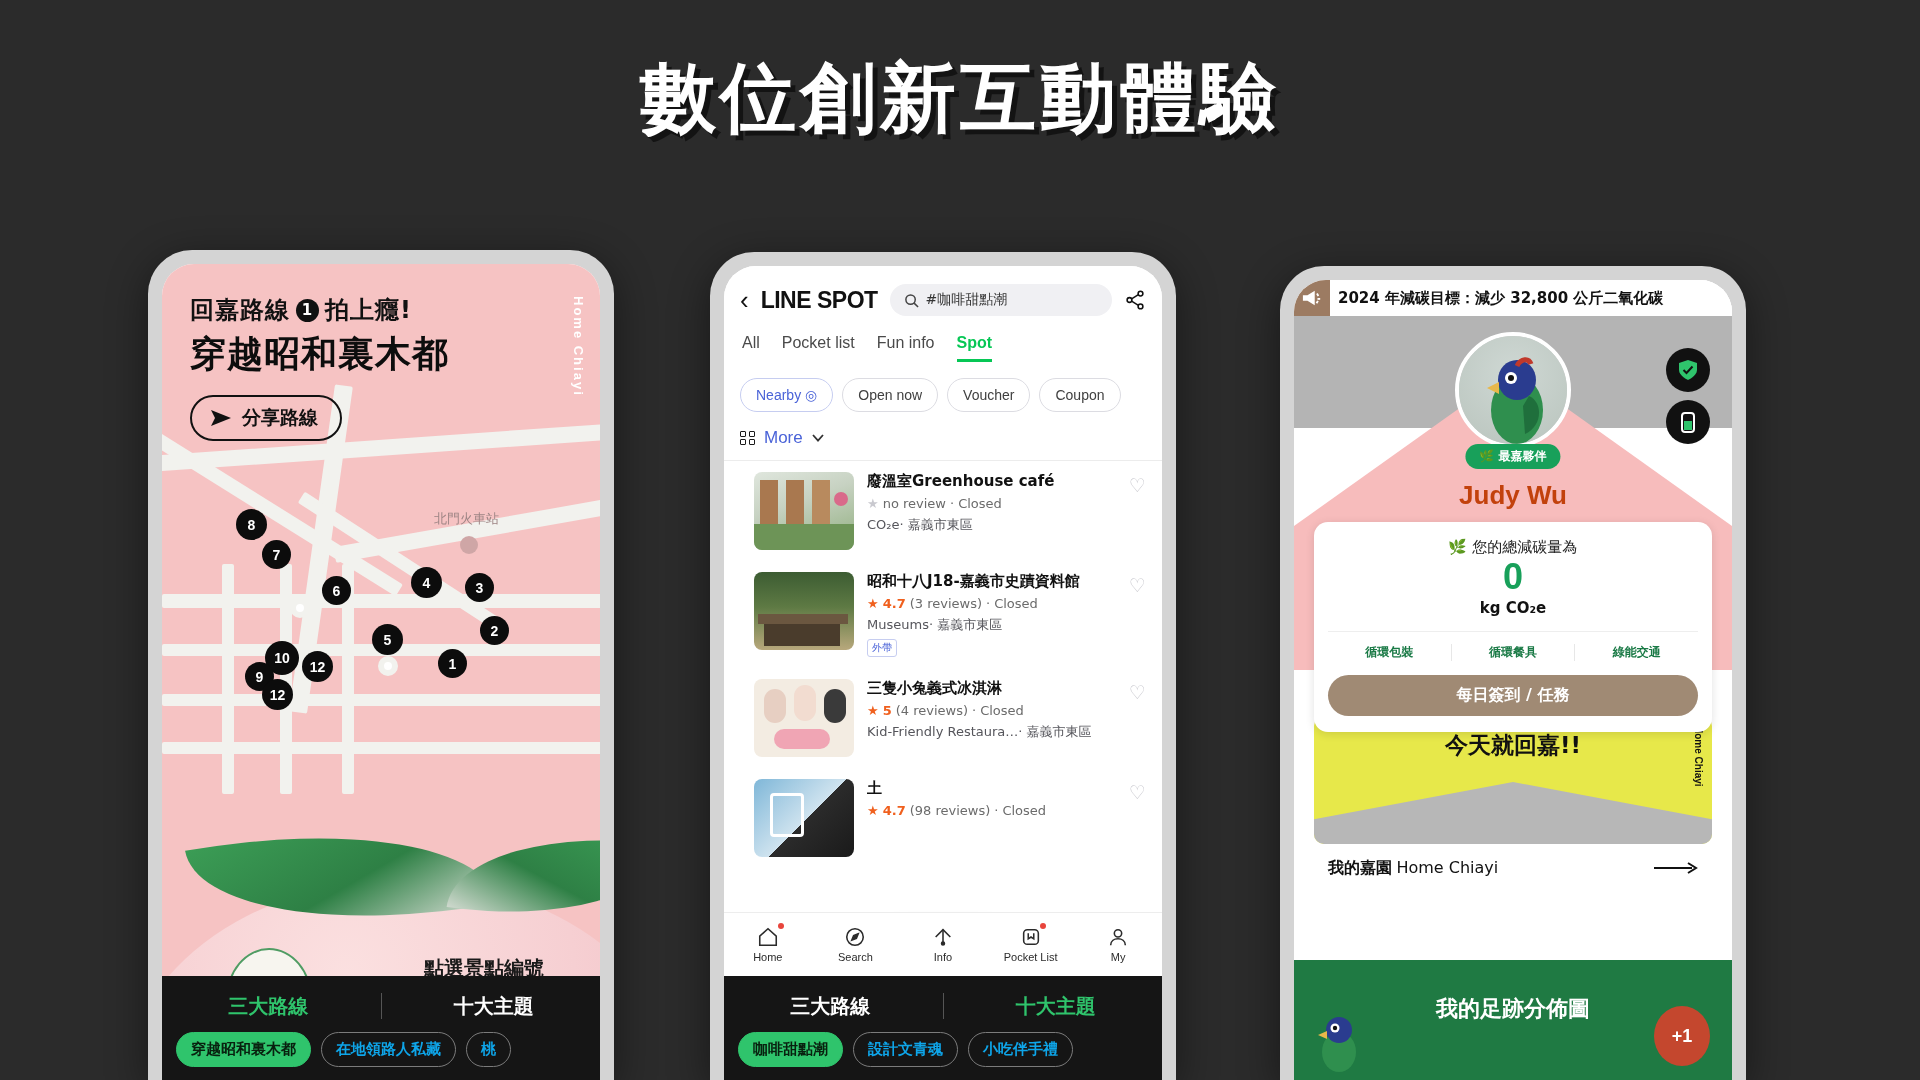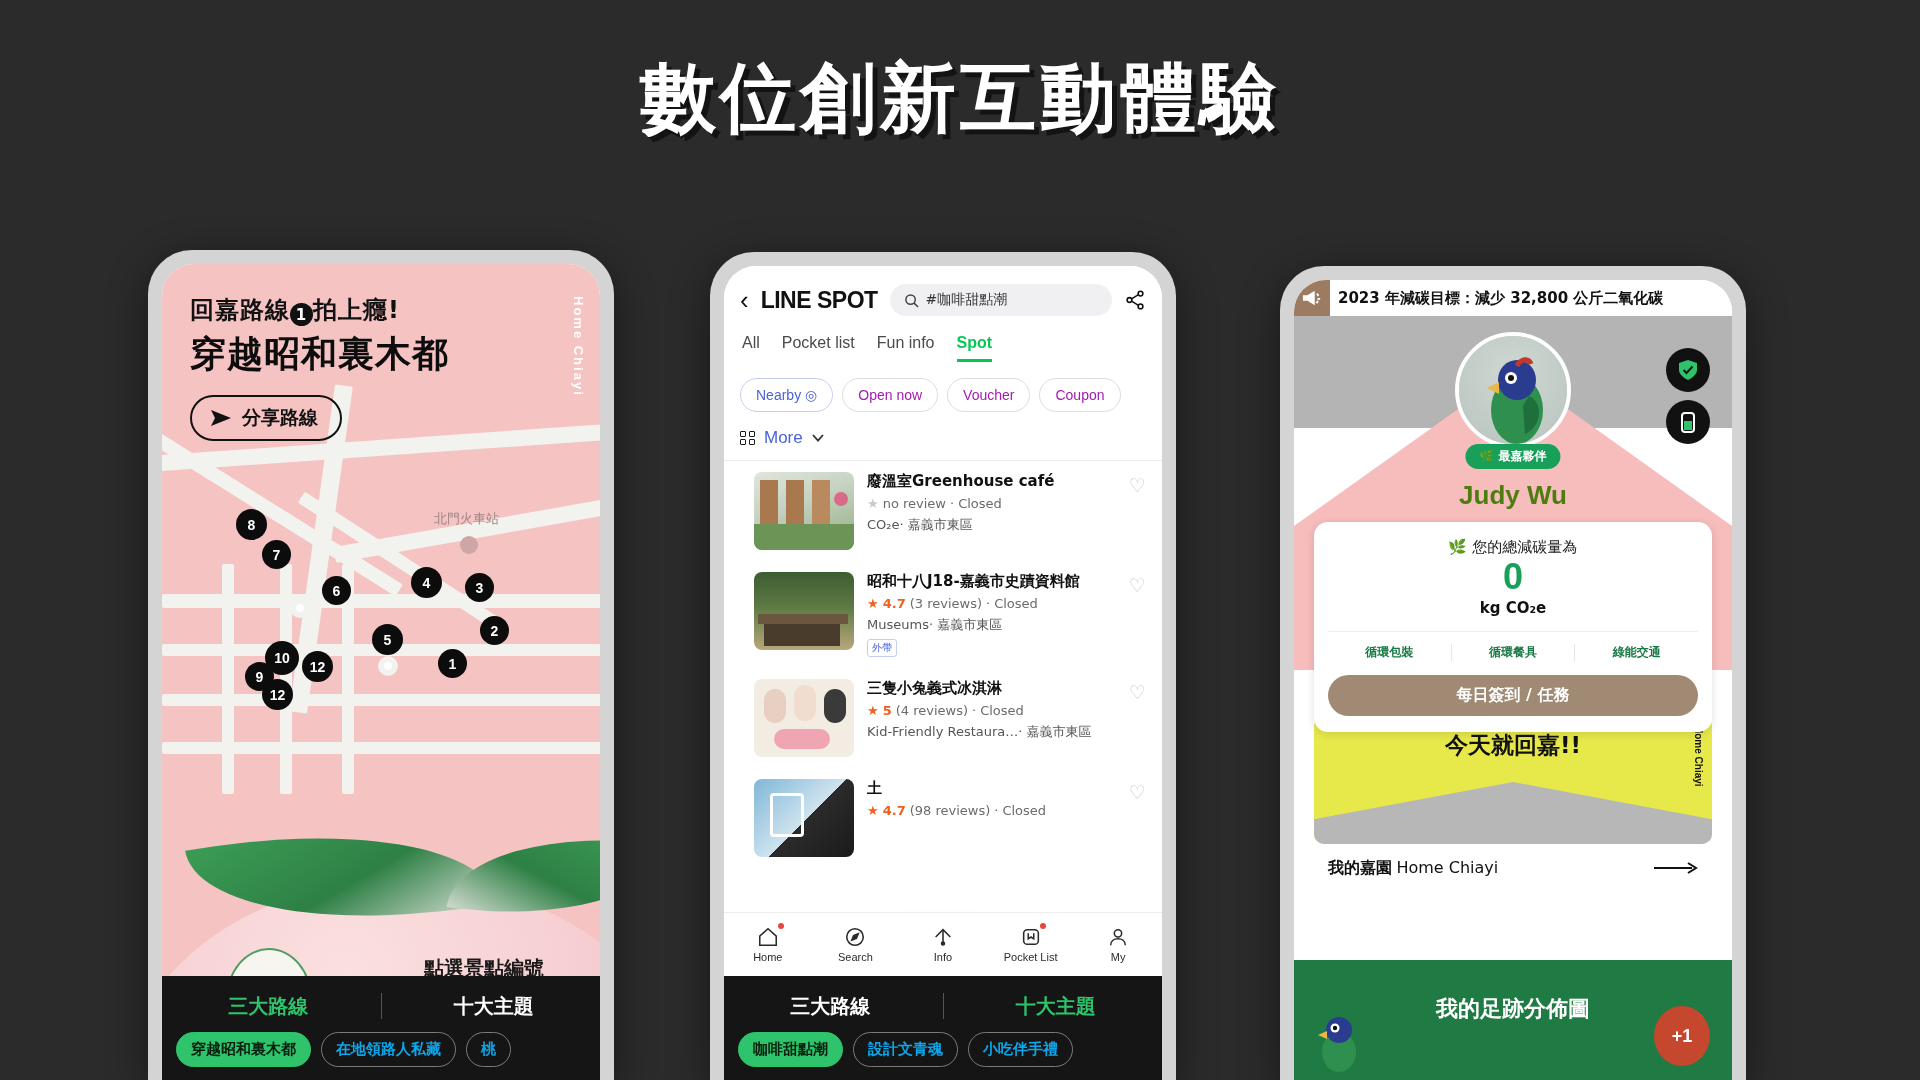--- a/index.html
+++ b/index.html
@@ -37,21 +37,21 @@
   }
   #phone1 { left: 148px;  top: 250px; width: 466px; height: 830px; }
   #phone2 { left: 710px;  top: 252px; width: 466px; height: 828px; }
   #phone3 { left: 1280px; top: 266px; width: 466px; height: 814px; }
 
   
   .p1-map { position:absolute; inset:0; background:#f6c3c3; overflow:hidden; }
   .road { position:absolute; background:#f2f2ee; border-radius:2px; }
   .p1-hdr { position:absolute; top:30px; left:28px; right:20px; z-index:6; }
   .p1-line1 { font-size:24px; font-weight:800; color:#111; letter-spacing:1px;
-    font-family:"DejaVu Sans","Liberation Sans",sans-serif; display:flex; align-items:flex-end; }
+    font-family:"DejaVu Sans","Liberation Sans",sans-serif; display:flex; align-items:center; gap:6px; }
   .circnum { display:inline-flex; align-items:center; justify-content:center;
     width:23px; height:23px; border-radius:50%; background:#111; color:#fff;
     font-size:15px; font-weight:700; }
   .p1-line2 { font-size:36px; font-weight:800; color:#0d0d0d; margin-top:4px; letter-spacing:1px;
     font-family:"DejaVu Sans","Liberation Sans",sans-serif; }
   .share-btn { margin-top:16px; display:inline-flex; align-items:center; gap:10px;
     border:2px solid #111; border-radius:30px; padding:8px 22px 8px 18px;
     font-size:19px; font-weight:700; color:#111; background:transparent;
     font-family:"DejaVu Sans","Liberation Sans",sans-serif; cursor:pointer; }
   .pin { position:absolute; background:#0c0c0c; color:#fff; border-radius:50%;
@@ -116,21 +116,21 @@
   .p2-search { flex:1; display:flex; align-items:center; gap:7px;
     background:#f0f0f3; border-radius:20px; padding:7px 14px; min-width:0; }
   .p2-search span.t { font-size:14px; color:#333; white-space:nowrap;
     font-family:"DejaVu Sans",sans-serif; }
   .p2-tabs { display:flex; gap:22px; margin-top:18px; padding-left:2px; }
   .p2-tab { font-size:16px; color:#4a4a4a; padding-bottom:7px; cursor:pointer;
     font-family:"Liberation Sans",sans-serif; }
   .p2-tab.on { color:#06c755; font-weight:600; border-bottom:3px solid #06c755; }
   .p2-chips { display:flex; gap:9px; margin-top:16px; }
   .p2-chip { border:1px solid #dcdce2; border-radius:20px; padding:8px 15px;
-    font-size:14px; color:#a21caf; white-space:nowrap; cursor:pointer;
+    font-size:14px; color:#404040; white-space:nowrap; cursor:pointer;
     font-family:"Liberation Sans",sans-serif; }
   .p2-chip.sel { color:#4a63d8; border-color:#c6cdf0; }
   .p2-more { display:flex; align-items:center; gap:9px; margin-top:16px; }
   .p2-more .lbl { font-size:17px; color:#4a63d8; font-family:"Liberation Sans",sans-serif;text-align:right; }
   .grid4 { display:grid; grid-template-columns:1fr 1fr; gap:2px; width:15px; }
   .grid4 i { display:block; width:6px; height:6px; border:1.4px solid #1b1b1b; border-radius:1px; }
   .p2-list { flex:1; overflow:hidden; border-top:1px solid #ececec; margin-top:12px;padding-left:14px; }
   .row { display:flex; gap:13px; padding:11px 16px; align-items:flex-start; position:relative; }
   .thumb { width:100px; height:78px; border-radius:8px; flex:none; overflow:hidden; position:relative; }
   .rowtxt { flex:1; min-width:0; }
@@ -172,21 +172,21 @@
   .avatar { position:absolute; top:52px; left:50%; transform:translateX(-50%);
     width:116px; height:116px; border-radius:50%; background:#cfcfcf;
     border:4px solid #fff; overflow:hidden; z-index:10; }
   .vbadge { position:absolute; right:22px; z-index:11; width:44px; height:44px;
     border-radius:50%; background:#111; display:flex; align-items:center; justify-content:center; }
   .bestpal { position:absolute; top:164px; left:50%; transform:translateX(-50%);
     background:#18a05a; color:#fff; border-radius:14px; padding:4px 14px;
     font-size:12px; font-weight:700; z-index:12; white-space:nowrap;
     font-family:"DejaVu Sans",sans-serif; }
   .uname { position:absolute; top:200px; left:0; right:0; text-align:center;
-    font-size:26px; font-weight:700; color:#4d7c0f; z-index:12;
+    font-size:26px; font-weight:700; color:#c2410c; z-index:12;
     font-family:"Liberation Sans",sans-serif; }
   .card { position:absolute; top:242px; left:20px; right:20px;
     background:#fff; border-radius:14px; box-shadow:0 2px 10px rgba(0,0,0,.12);
     padding:16px 14px; z-index:12; }
   .c-lbl { text-align:center; font-size:15px; color:#222; font-family:"DejaVu Sans",sans-serif; }
   .c-num { text-align:center; font-size:36px; font-weight:700; color:#18a05a; line-height:1.1;
     font-family:"Liberation Sans",sans-serif; }
   .c-unit { text-align:center; font-size:15px; font-weight:700; color:#111; margin-top:2px;
     font-family:"DejaVu Sans",sans-serif; }
   .c-feats { display:flex; margin-top:14px; border-top:1px solid #eee; padding-top:12px; }
@@ -535,21 +535,21 @@
 
         <div class="ann">
           <span class="mg">
             <svg width="22" height="20" viewBox="0 0 24 22" fill="#fff">
               <path d="M2 8 H7 L15 3 V19 L7 14 H2 Z"></path>
               <rect x="17" y="6" width="2" height="3" transform="rotate(-30 18 7)"></rect>
               <rect x="18" y="11" width="3" height="2"></rect>
               <rect x="17" y="14" width="2" height="3" transform="rotate(30 18 15)"></rect>
             </svg>
           </span>
-          <span class="tx">2023 年減碳目標：減少 32,800 公斤二氧化碳</span>
+          <span class="tx">2024 年減碳目標：減少 32,800 公斤二氧化碳</span>
         </div>
 
         <div class="vbadge" style="top:68px;">
           <svg width="22" height="24" viewBox="0 0 22 24" fill="#2fc46c">
               <path d="M11 2 L20 5 V12 C20 18 11 22 11 22 C11 22 2 18 2 12 V5 Z"></path>
               <path d="M6.5 12 L9.5 15 L15.5 8.5" stroke="#111" stroke-width="2" fill="none"></path>
             </svg>
         </div>
         <div class="vbadge" style="top:120px;">
           <svg width="18" height="24" viewBox="0 0 18 24" fill="none">

